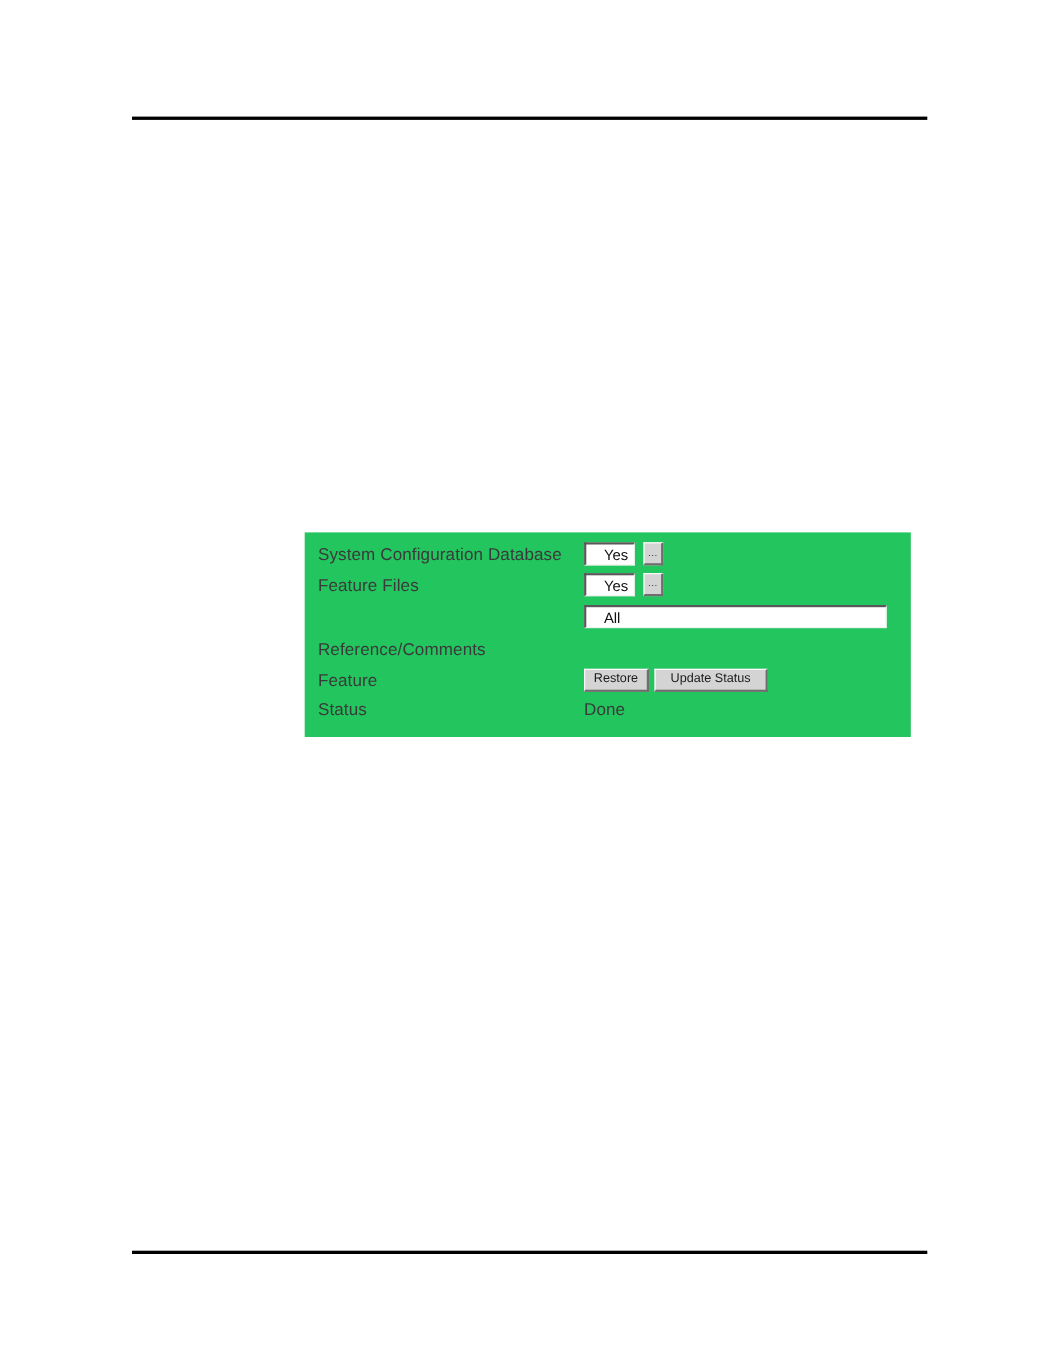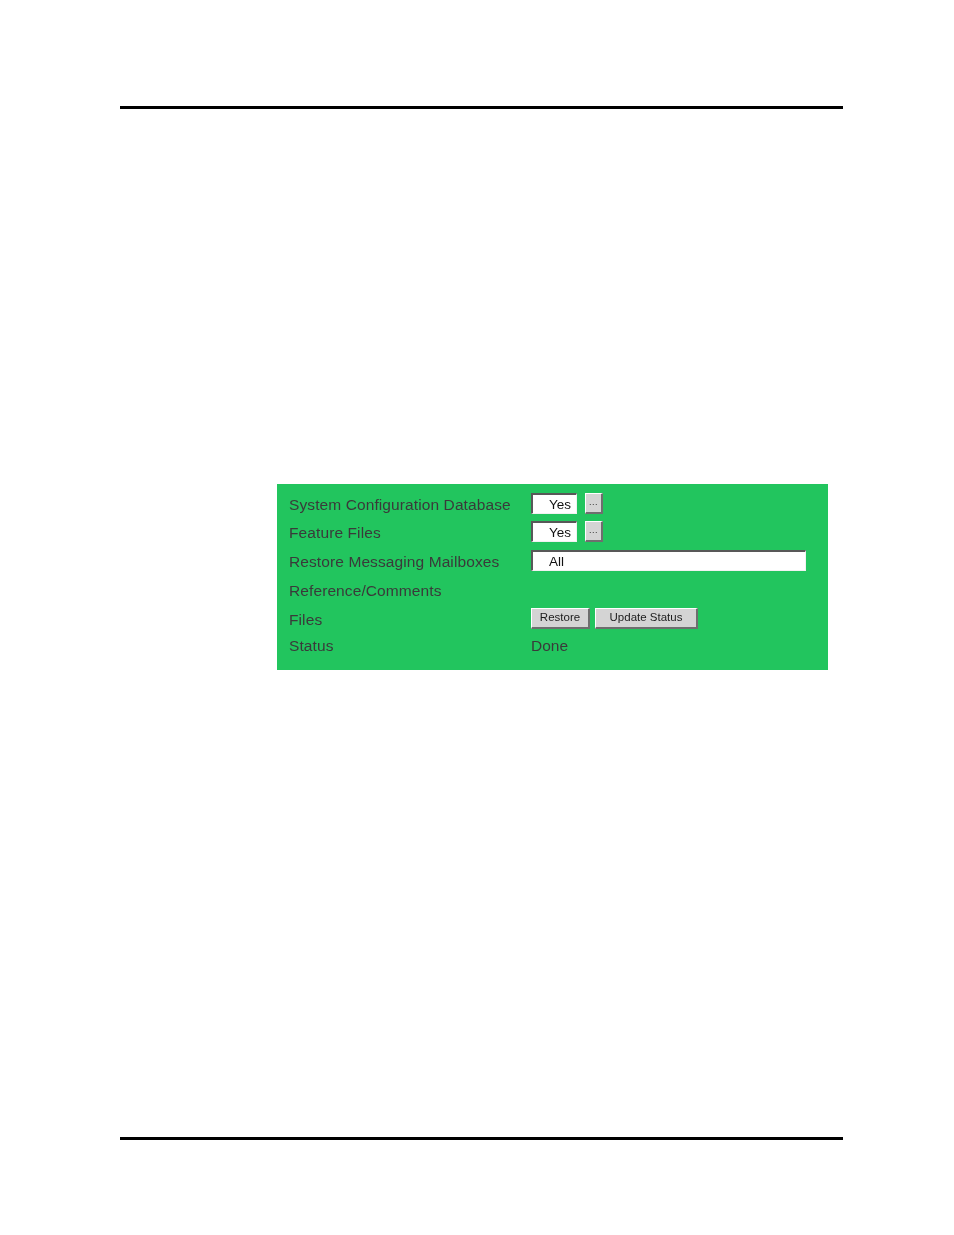--- a/index.html
+++ b/index.html
@@ -178,32 +178,31 @@
 
       <div class="form-row row-1">
         <div class="row-label">Feature Files</div>
         <div class="row-control">
           <div class="txt txt-small">Yes</div>
           <div class="btn-ellipsis">...</div>
         </div>
       </div>
 
       <div class="form-row row-2">
-        <div class="row-label">Restore Messaging Mailboxes</div>
         <div class="row-control">
           <div class="txt txt-wide">All</div>
         </div>
       </div>
 
       <div class="form-row row-3">
         <div class="row-label">Reference/Comments</div>
       </div>
 
       <div class="form-row row-4">
-        <div class="row-label">Files</div>
+        <div class="row-label">Feature</div>
         <div class="row-control">
           <div class="btn btn-restore">Restore</div>
           <div class="btn btn-update">Update Status</div>
         </div>
       </div>
 
       <div class="form-row row-5">
         <div class="row-label">Status</div>
         <div class="status-value">Done</div>
       </div>

